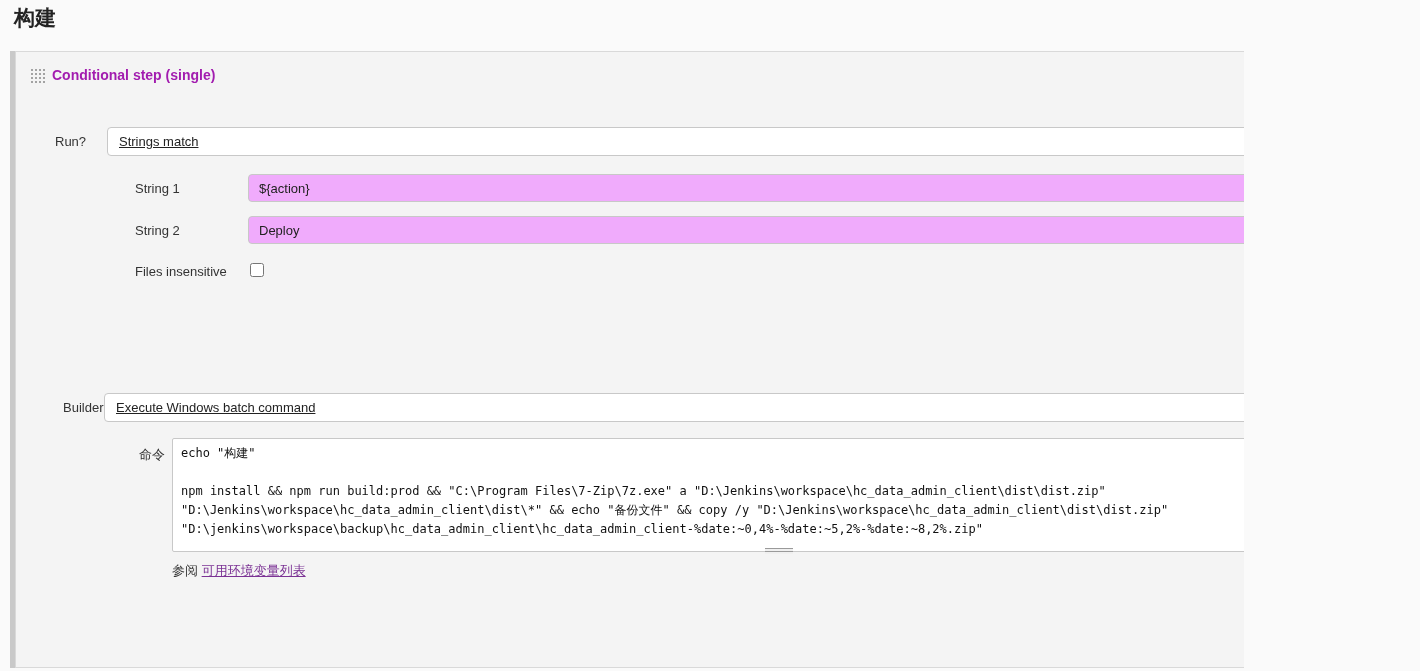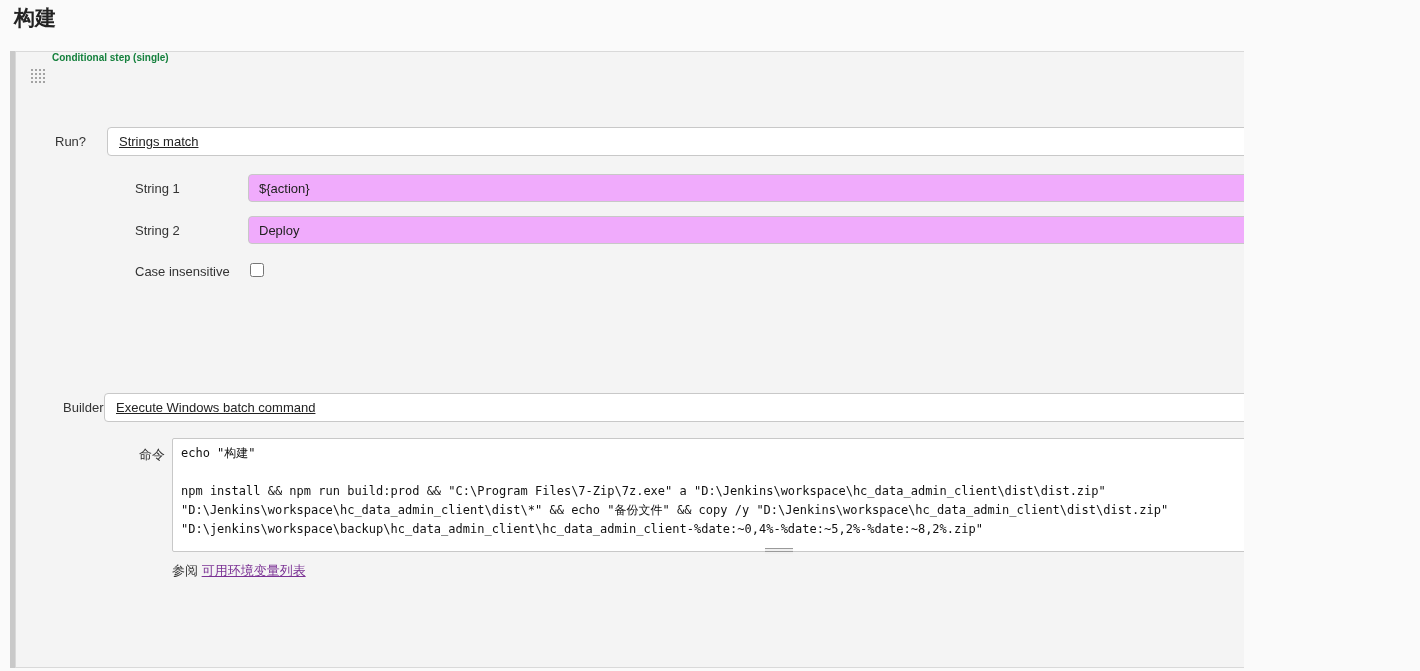--- a/index.html
+++ b/index.html
@@ -46,22 +46,22 @@
   }
 
   .drag-dots {
     position: absolute; left: 30px; top: 68px;
     width: 16px; height: 16px;
     background-image: radial-gradient(#a3a3a3 1px, transparent 1.2px);
     background-size: 4px 4px;
     cursor: move;
   }
   .step-title {
-    position: absolute; left: 52px; top: 52px;
-    font-size: 10px; font-weight: bold; color: #15803d;
+    position: absolute; left: 52px; top: 67px;
+    font-size: 14px; font-weight: bold; color: #a21caf;
   }
 
   .help-icon {
     position: absolute;
     width: 16px; height: 16px;
     border: 2px solid #2b5ea7;
     border-radius: 50%;
     background: #fff;
     color: #2b5ea7;
     font-size: 10px; font-weight: bold;
@@ -181,21 +181,21 @@
     <span class="arrow">▾</span>
   </div>
   <span class="help-icon help-2">?</span>
 
   <div class="field-label" style="left:135px; top:181px;">String 1</div>
   <input class="text-input" style="left: 248px; top: 174px; width: 1114px;" type="text" value="${action}">
 
   <div class="field-label" style="left:135px; top:223px;">String 2</div>
   <input class="text-input" style="left: 248px; top: 216px; width: 1114px;" type="text" value="Deploy">
 
-  <div class="field-label" style="left:135px; top:264px;">Case insensitive</div>
+  <div class="field-label" style="left:135px; top:264px;">Files insensitive</div>
   <input class="checkbox" type="checkbox" style="">
   <span class="help-icon help-3">?</span>
 
   <button class="adv-btn adv-1">高级...</button>
 
   <div class="field-label" style="left:63px; top:400px;">Builder</div>
   <div class="select-box" style="left:104px; top:393px; width:1261px;">
     <span>Execute Windows batch command</span>
     <span class="arrow">▾</span>
   </div>

